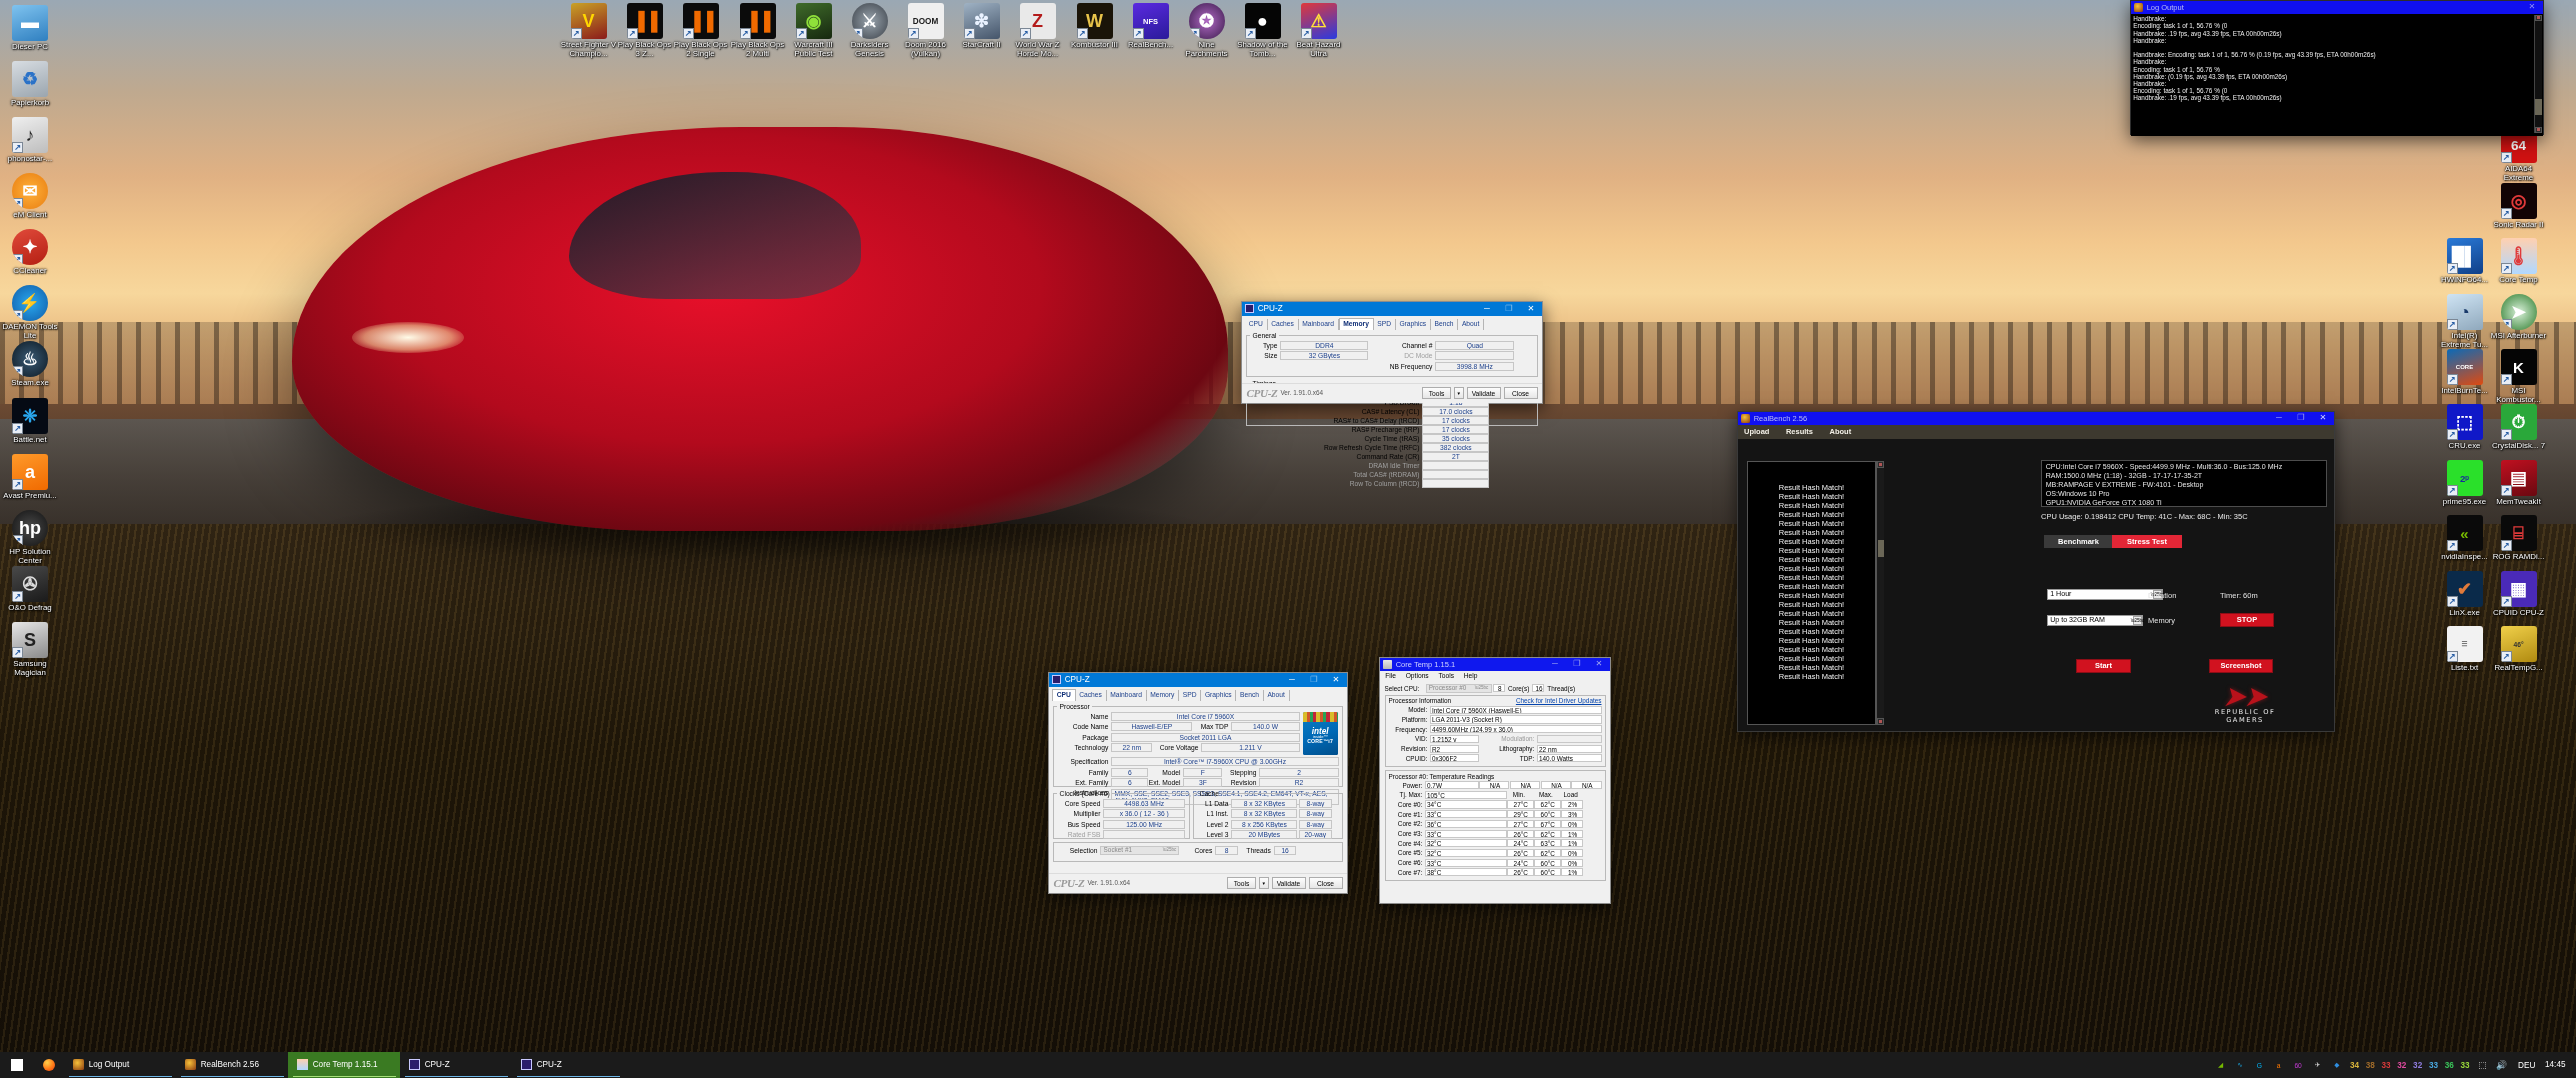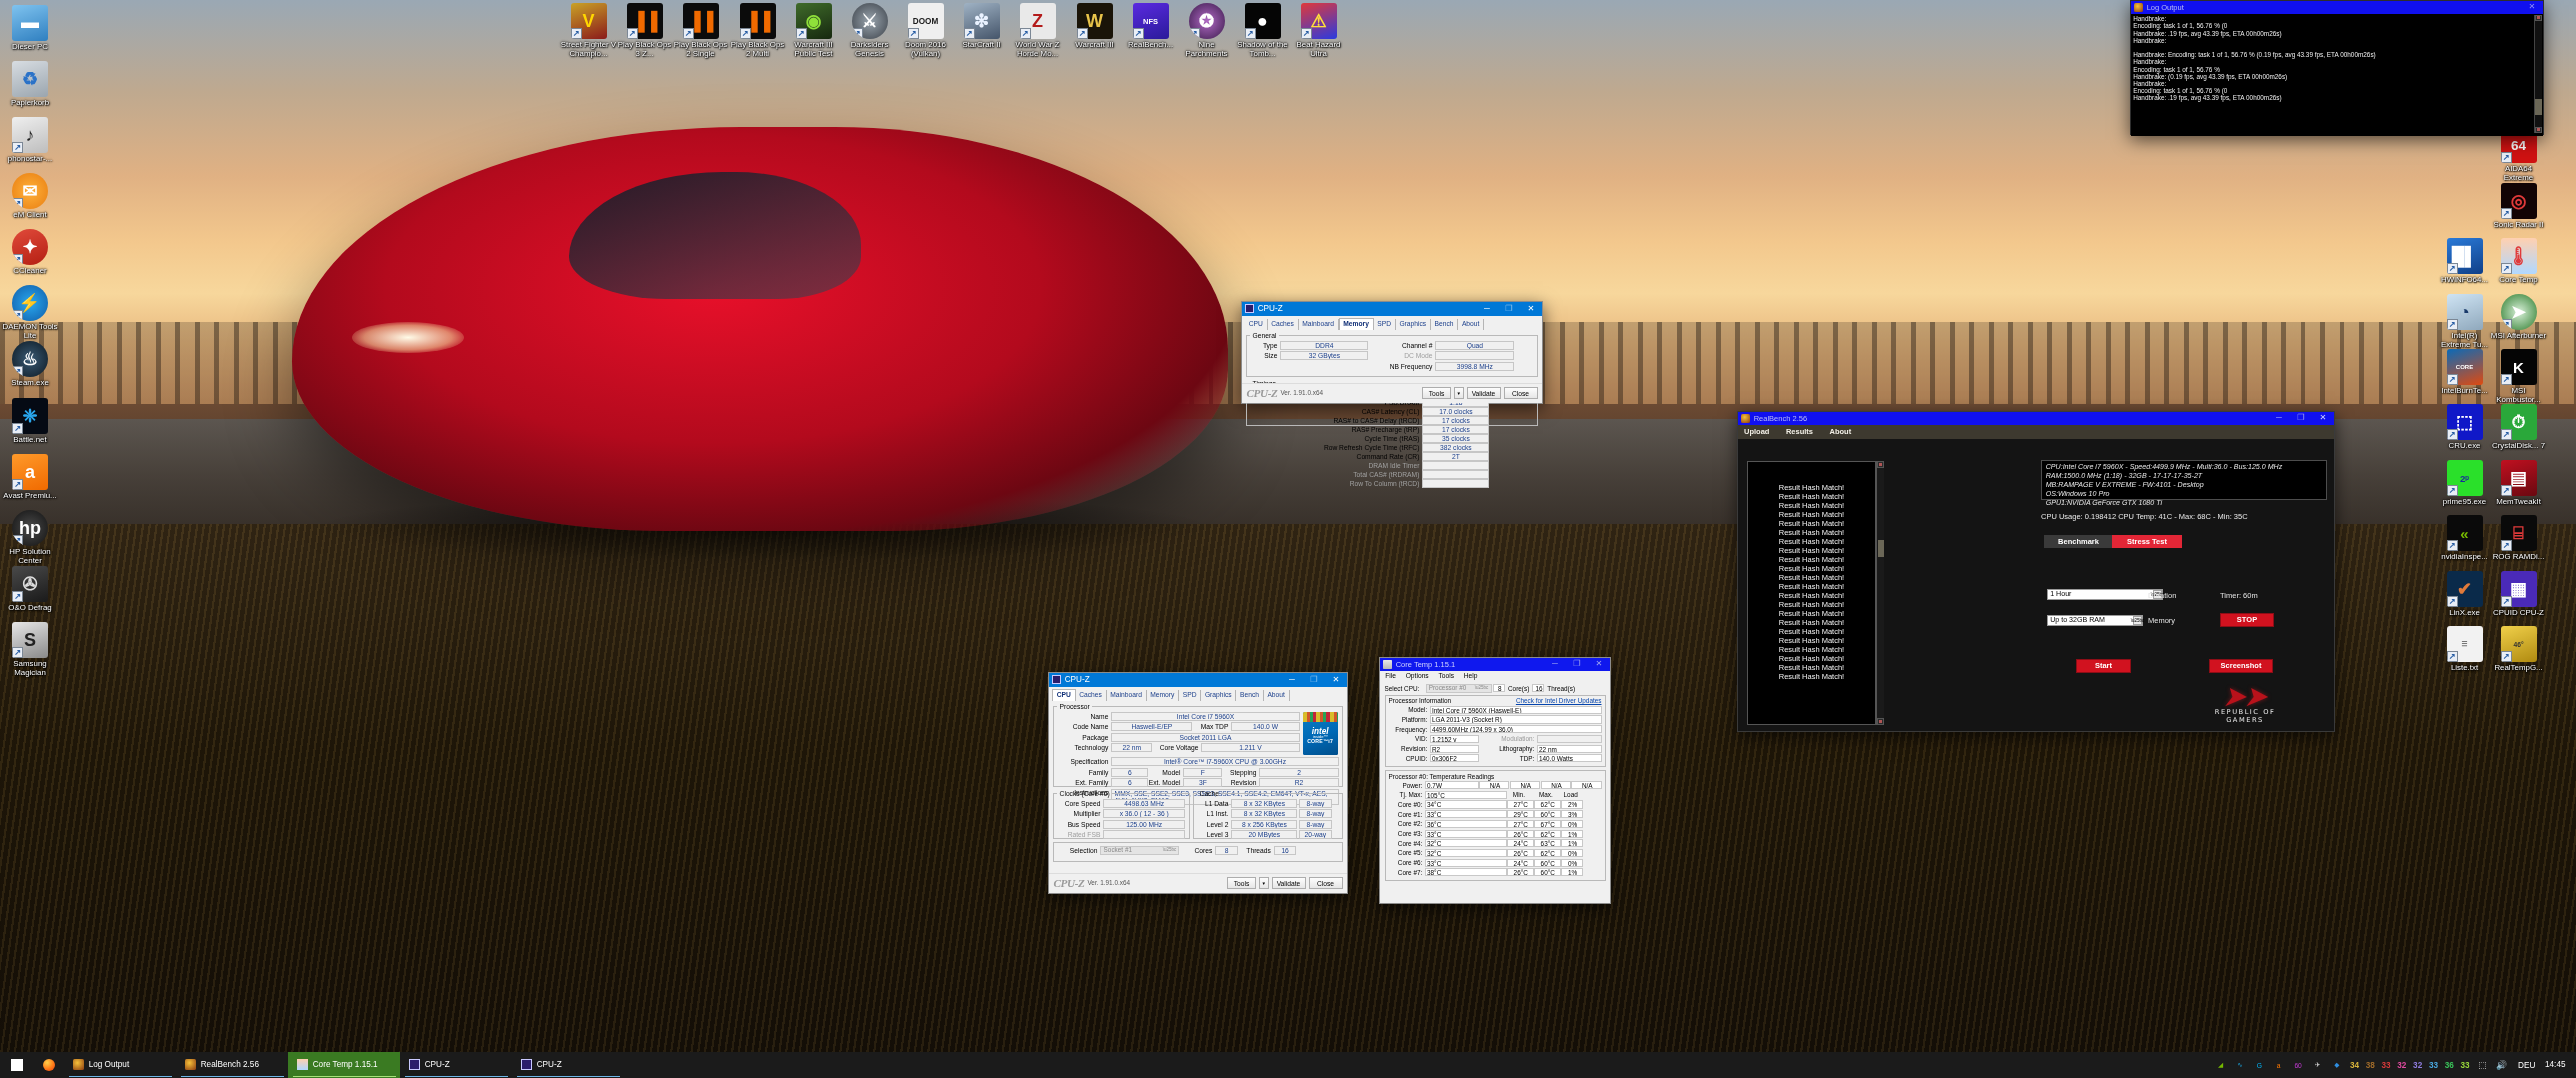--- a/index.html
+++ b/index.html
@@ -304,21 +304,21 @@
     <div class="dicon" style="left: 953px; top: 3px;">
       <div class="glyph" style="background:linear-gradient(160deg,#9fb2c4,#45556a);color:#eaf2ff;">❇<span class="shortcut">↗</span></div>
       <div class="lbl">StarCraft II</div>
     </div>
     <div class="dicon" style="left: 1009px; top: 3px;">
       <div class="glyph" style="background:#e9e9e9;color:#b31b1b;">Z<span class="shortcut">↗</span></div>
       <div class="lbl">World War Z Horde Mo...</div>
     </div>
     <div class="dicon" style="left: 1066px; top: 3px;">
       <div class="glyph" style="background:#1a1408;color:#e8c34a;">W<span class="shortcut">↗</span></div>
-      <div class="lbl">Warcraft III</div>
+      <div class="lbl">Kombustor III</div>
     </div>
     <div class="dicon" style="left: 1122px; top: 3px;">
       <div class="glyph" style="background:linear-gradient(160deg,#5a2ae0,#2a1a9a);color:#fff;font-size:7.5px;">NFS<span class="shortcut">↗</span></div>
       <div class="lbl">RealBench...</div>
     </div>
     <div class="dicon" style="left: 1178px; top: 3px;">
       <div class="glyph" style="background:radial-gradient(circle,#b06ac4,#3a1a4a);border-radius:50%;">✪<span class="shortcut">↗</span></div>
       <div class="lbl">Nine Parchments</div>
     </div>
     <div class="dicon" style="left: 1234px; top: 3px;">
@@ -897,21 +897,21 @@
   <div class="rb-scroll" style="left:138px; top:49px; width:8.2px; height:264px;">
     <div class="sb-btn">
         <span class="sb-sq"></span>
       </div>
     <div class="sb-thumb" style="top:79px;height:16.5px;"></div>
     <div class="sb-btn" style="position:absolute;left:0;right:0;bottom:0;">
         <span class="sb-sq"></span>
       </div>
   </div>
 
-  <div class="rb-info" id="rb-info" style="position:absolute;left:303px;top:48px;width:286px;height:40px;font-style:italic;">
+  <div class="rb-info" id="rb-info" style="position:absolute;left:303px;top:48px;width:286px;height:47px;">
       <div>CPU:Intel Core i7 5960X - Speed:4499.9 MHz - Multi:36.0 - Bus:125.0 MHz</div>
       <div>RAM:1500.0 MHz (1:18) - 32GB - 17-17-17-35-2T</div>
       <div>MB:RAMPAGE V EXTREME - FW:4101 - Desktop</div>
       <div>OS:Windows 10 Pro</div>
       <div>GPU1:NVIDIA GeForce GTX 1080 Ti</div>
     </div>
 
   <div class="rb-usage" style="position:absolute;left:303px;top:100px;">CPU Usage: 0.198412   CPU Temp:  41C - Max:  68C - Min:  35C</div>
 
   <div class="rb-btn-bench" style="position:absolute;left:306px;top:123px;width:69px;height:12.7px;">Benchmark</div>

